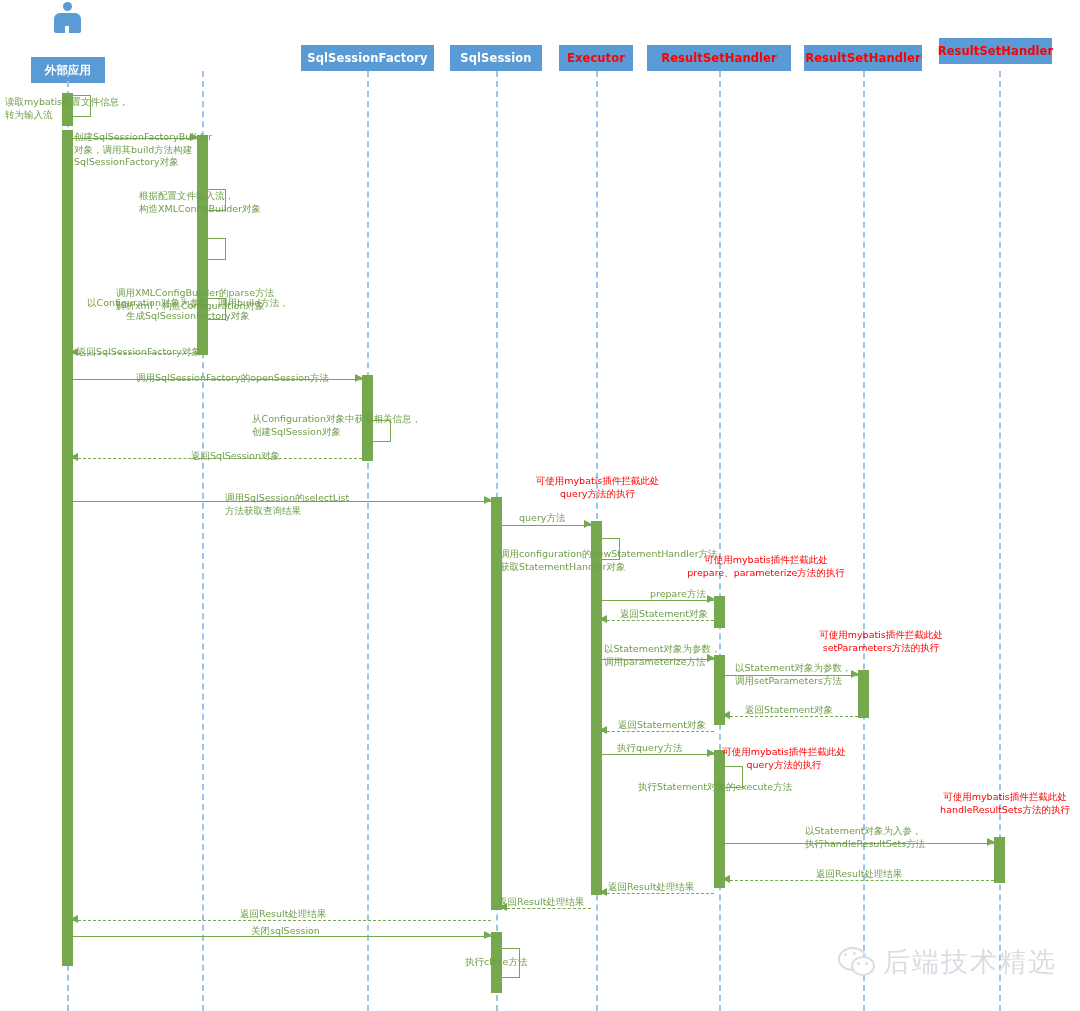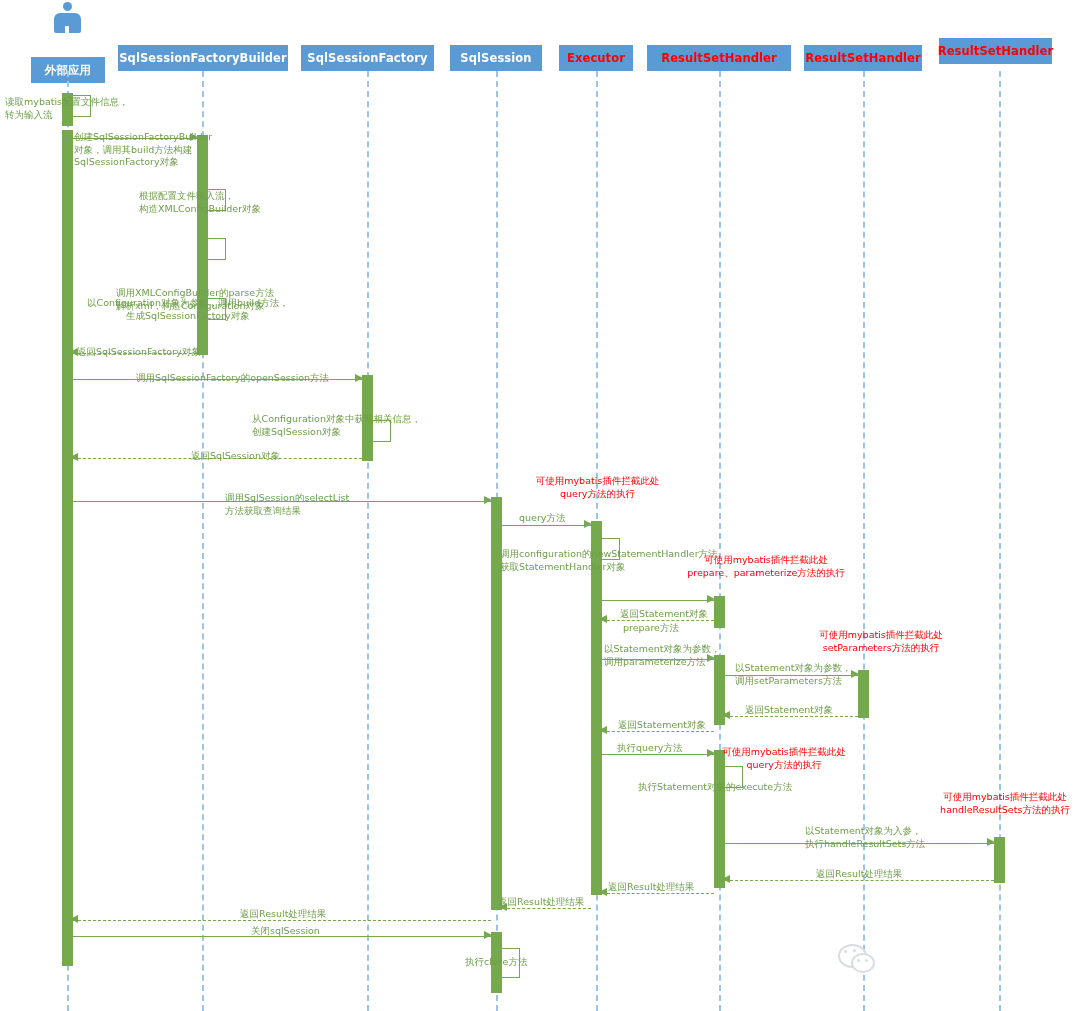--- a/index.html
+++ b/index.html
@@ -77,21 +77,20 @@
 
 <div id="stage">
 
   <div class="actor-icon" style="left:54px;top:2px;width:27px;height:36px;">
     <div class="actor-head"></div>
     <div class="actor-body"></div>
     <div class="actor-legs"></div>
   </div>
 
   <div class="plabel" style="left:31px;top:45px;width:74px;margin-top:12px;">外部应用</div>
-  <div class="plabel" style="left:118px;top:45px;width:170px;">SqlSessionFactoryBuilder</div>
   <div class="plabel" style="left:301px;top:45px;width:133px;">SqlSessionFactory</div>
   <div class="plabel" style="left:450px;top:45px;width:92px;">SqlSession</div>
   <div class="plabel red" style="left:559px;top:45px;width:74px;">Executor</div>
   <div class="plabel red" style="left:647px;top:45px;width:144px;">ResultSetHandler</div>
   <div class="plabel red" style="left:804px;top:45px;width:118px;">ResultSetHandler</div>
   <div class="plabel red" style="left:939px;top:38px;width:113px;">ResultSetHandler</div>
 
   <div class="lifeline" style="left:67px;top:71px;height:940px;"></div>
   <div class="lifeline" style="left:202px;top:71px;height:940px;"></div>
   <div class="lifeline" style="left:367px;top:71px;height:940px;"></div>
@@ -186,21 +185,21 @@
   <div class="selfmsg" style="left:602px;top:538px;width:18px;height:22px;"></div>
   <div class="arrow-l" style="left:594px;top:555px;"></div>
   <div class="mlabel" style="left:500px;top:548px;">调用configuration的newStatementHandler方法
 获取StatementHandler对象</div>
 
   <div class="note" style="left:676px;top:553px;width:180px;">可使用mybatis插件拦截此处
 prepare、parameterize方法的执行</div>
 
   <div class="msg" style="left:602px;top:600px;width:112px;"></div>
   <div class="arrow-r" style="left:707px;top:595px;"></div>
-  <div class="mlabel" style="left:623px;top:588px;margin-top:34px;">prepare方法</div>
+  <div class="mlabel" style="left:650px;top:588px;">prepare方法</div>
 
   <div class="msg dash" style="left:602px;top:620px;width:112px;"></div>
   <div class="arrow-l" style="left:599px;top:615px;"></div>
   <div class="mlabel" style="left:620px;top:608px;">返回Statement对象</div>
 
   <div class="msg" style="left:602px;top:659px;width:112px;"></div>
   <div class="arrow-r" style="left:707px;top:654px;"></div>
   <div class="mlabel" style="left:604px;top:643px;">以Statement对象为参数，
 调用parameterize方法</div>
 
@@ -265,15 +264,16 @@
 
   <div class="watermark" style="left:838px;top:944px;">
     <span class="wx">
       <span class="wx-big"></span>
       <span class="wx-small"></span>
       <span class="wx-dot" style="left:6px;top:6px;"></span>
       <span class="wx-dot" style="left:15px;top:5px;"></span>
       <span class="wx-dot" style="left:19px;top:15px;"></span>
       <span class="wx-dot" style="left:27px;top:15px;"></span>
     </span>
+    <span>后端技术精选</span>
   </div>
 
 </div>
 
 </body></html>

